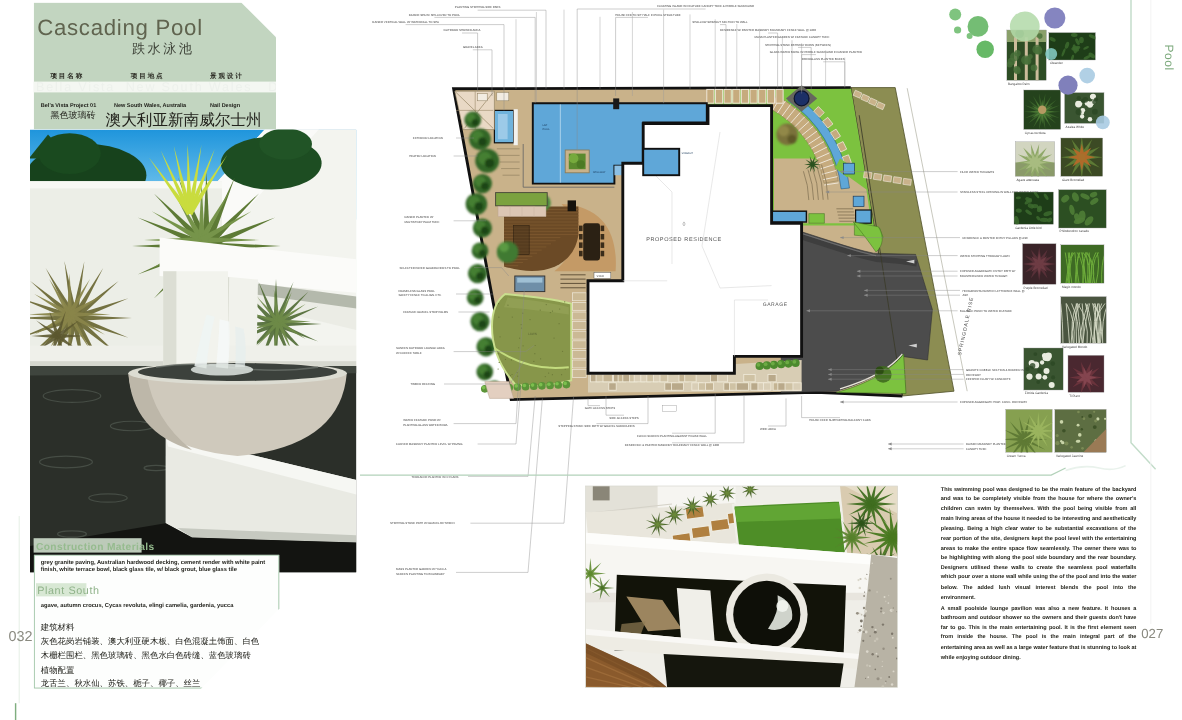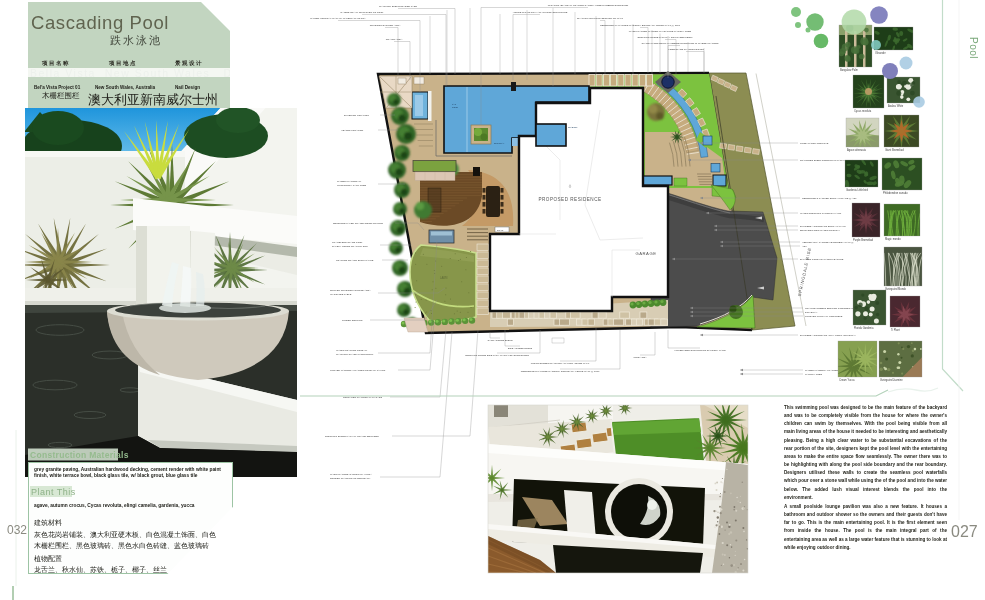--- a/index.html
+++ b/index.html
@@ -1526,47 +1526,47 @@
 
 <div class="abs" style="left:28px;top:68px;width:202px;height:9px;background:#f4f7f2;"></div>
 <div class="abs" style="left:30px;top:67px;font-size:10.5px;color:#edf1ec;letter-spacing:1.5px;white-space:nowrap;overflow:hidden;width:200px;">Bella Vista&nbsp;&nbsp;New South Wales&nbsp;&nbsp;&nbsp;Design</div>
 
 <div class="abs" style="left:34px;top:85px;font-size:4.6px;font-weight:bold;color:#22221c;">Bel'a Vista Project 01</div>
 
 <div class="abs" style="left:95px;top:85px;font-size:4.6px;font-weight:bold;color:#22221c;">New South Wales, Australia</div>
 
 <div class="abs" style="left:175px;top:85px;font-size:4.6px;font-weight:bold;color:#22221c;">Nail Design</div>
 
-<div class="abs" style="left:42px;top:91px;font-size:7.5px;color:#22221c;">木栅栏围栏</div>
+<div class="abs" style="left:42px;top:91px;font-size:7.5px;color:#22221c;">黑色玻璃砖</div>
 
 <div class="abs" style="left:88px;top:91px;font-size:13px;color:#22221c;">澳大利亚新南威尔士州</div>
 
 <div class="abs" style="left:30px;top:450px;font-size:8.5px;letter-spacing:0.3px;color:#95bb8e;font-weight:bold;">Construction Materials</div>
 
 <div class="abs" style="left:28px;top:462px;width:203px;height:110px;background:#fdfefd;border:1px solid #9dc4a4;clip-path:polygon(0 0,100% 0,100% 40%,68% 100%,0 100%);box-shadow:1px 1px 2px rgba(0,0,0,0.15);"></div>
 
 <div class="abs" style="left:34px;top:467px;width:190px;font-size:4.8px;font-weight:bold;color:#1c1c16;line-height:6px;">grey granite paving, Australian hardwood decking, cement render with white paint<br>finish, white terrace bowl, black glass tile, w/ black grout, blue glass tile</div>
 
 <div class="abs" style="left:30px;top:486px;width:42px;height:11px;background:#d8e8d4;"></div>
-<div class="abs" style="left:31px;top:487px;font-size:9px;letter-spacing:0.5px;color:#8fb289;">Plant This</div>
+<div class="abs" style="left:31px;top:487px;font-size:9px;letter-spacing:0.5px;color:#8fb289;">Plant South</div>
 
 <div class="abs" style="left:34px;top:503px;width:190px;font-size:4.8px;font-weight:bold;color:#1c1c16;">agave, autumn crocus, Cycas revoluta, elingi camelia, gardenia, yucca</div>
 
 <div class="abs" style="left:34px;top:518px;font-size:7px;color:#22221c;">建筑材料</div>
 
 <div class="abs" style="left:34px;top:530px;font-size:7px;color:#22221c;white-space:nowrap;">灰色花岗岩铺装、澳大利亚硬木板、白色混凝土饰面、白色</div>
 
 <div class="abs" style="left:34px;top:541px;font-size:7px;color:#22221c;white-space:nowrap;">木栅栏围栏、黑色玻璃砖、黑色水白色砖缝、蓝色玻璃砖</div>
 
 <div class="abs" style="left:34px;top:554px;font-size:7px;color:#22221c;">植物配置</div>
 
 <div class="abs" style="left:34px;top:565px;font-size:7px;color:#22221c;white-space:nowrap;">龙舌兰、秋水仙、苏铁、栀子、椰子、丝兰</div>
 
 <div class="abs" style="left:7px;top:523px;font-size:12px;color:#8a8a80;">032</div>
 
-<div class="abs" style="left:951px;top:523px;font-size:16px;color:#8a8a80;">027</div>
+<div class="abs" style="left:951px;top:523px;font-size:11px;color:#8a8a80;">027</div>
 
 <div class="abs" style="left:979px;top:37px;font-size:10px;letter-spacing:0.5px;color:#7aa87a;transform:rotate(90deg);transform-origin:left top;">Pool</div>
 
 <div class="abs" style="left:784px;top:404px;width:163px;font-size:4.6px;font-weight:bold;color:#26261e;line-height:8.15px;text-align:justify;">This swimming pool was designed to be the main feature of the backyard and was to be completely visible from the house for where the owner's children can swim by themselves. With the pool being visible from all main living areas of the house it needed to be interesting and aesthetically pleasing. Being a high clear water to be substantial excavations of the rear portion of the site, designers kept the pool level with the entertaining areas to make the entire space flow seamlessly. The owner there was to be highlighting with along the pool side boundary and the rear boundary. Designers utilised these walls to create the seamless pool waterfalls which pour over a stone wall while using the of the pool and into the water below. The added lush visual interest blends the pool into the environment.</div>
 
 <div class="abs" style="left:784px;top:503px;width:163px;font-size:4.6px;font-weight:bold;color:#26261e;line-height:8.15px;text-align:justify;">A small poolside lounge pavilion was also a new feature. It houses a bathroom and outdoor shower so the owners and their guests don't have far to go. This is the main entertaining pool. It is the first element seen from inside the house. The pool is the main integral part of the entertaining area as well as a large water feature that is stunning to look at while enjoying outdoor dining.</div>
 </div>
 
 </body></html>

